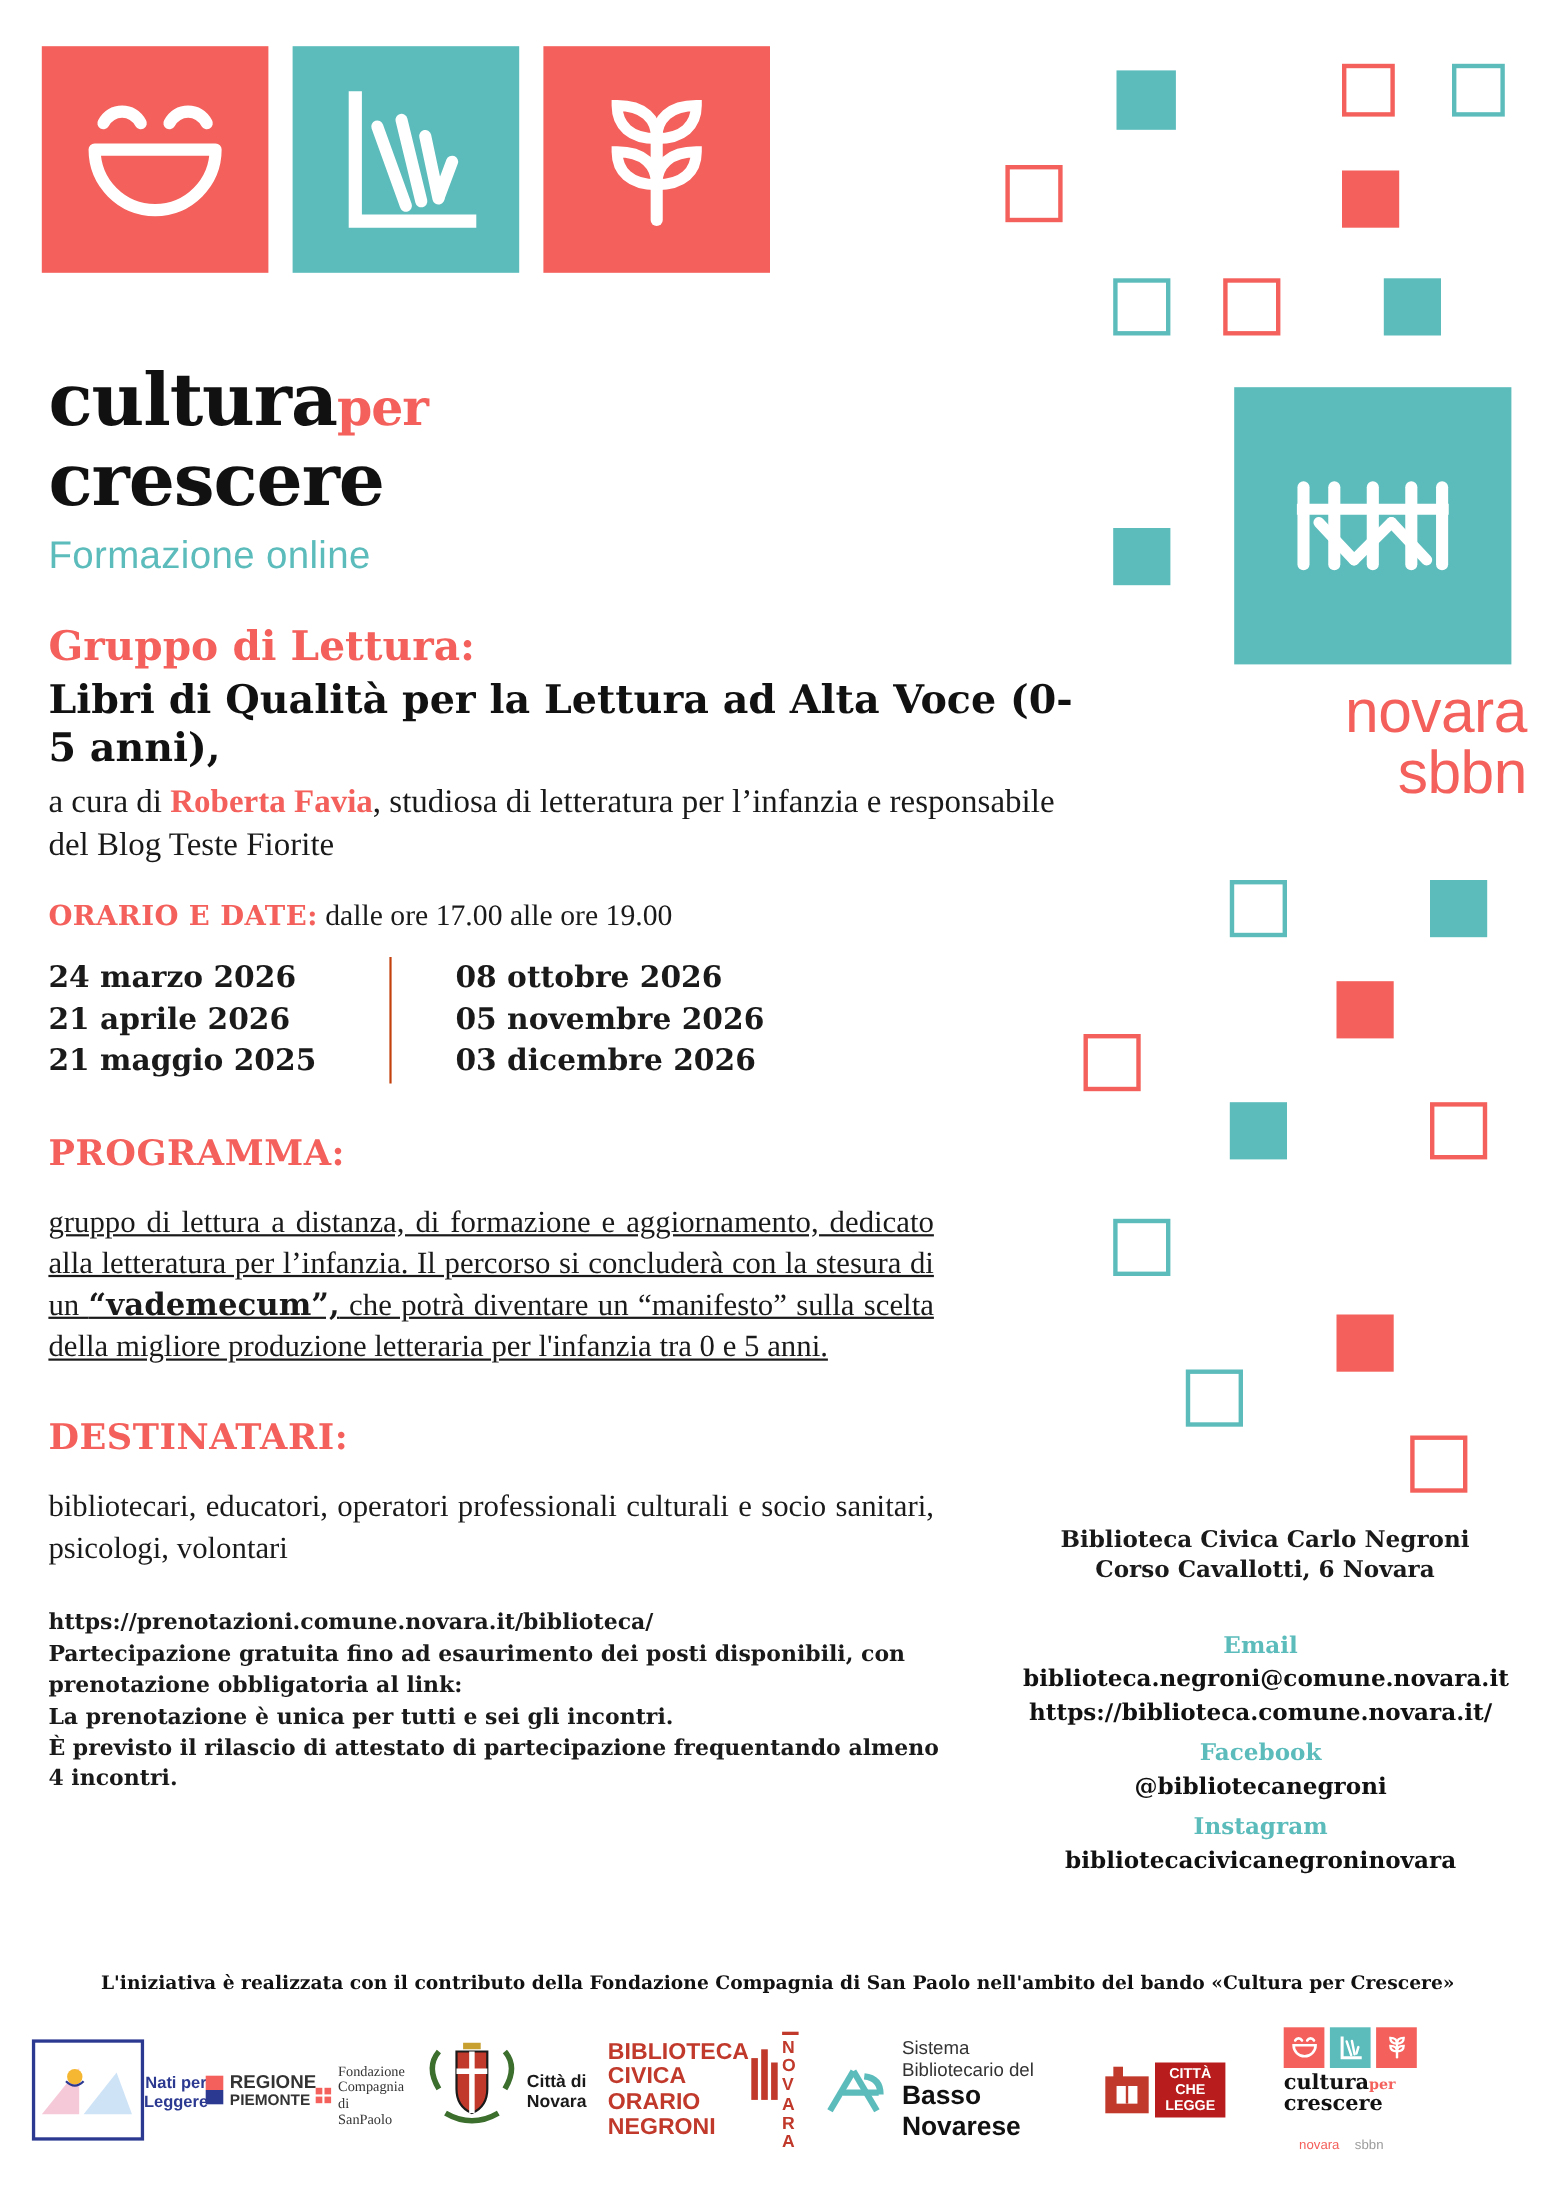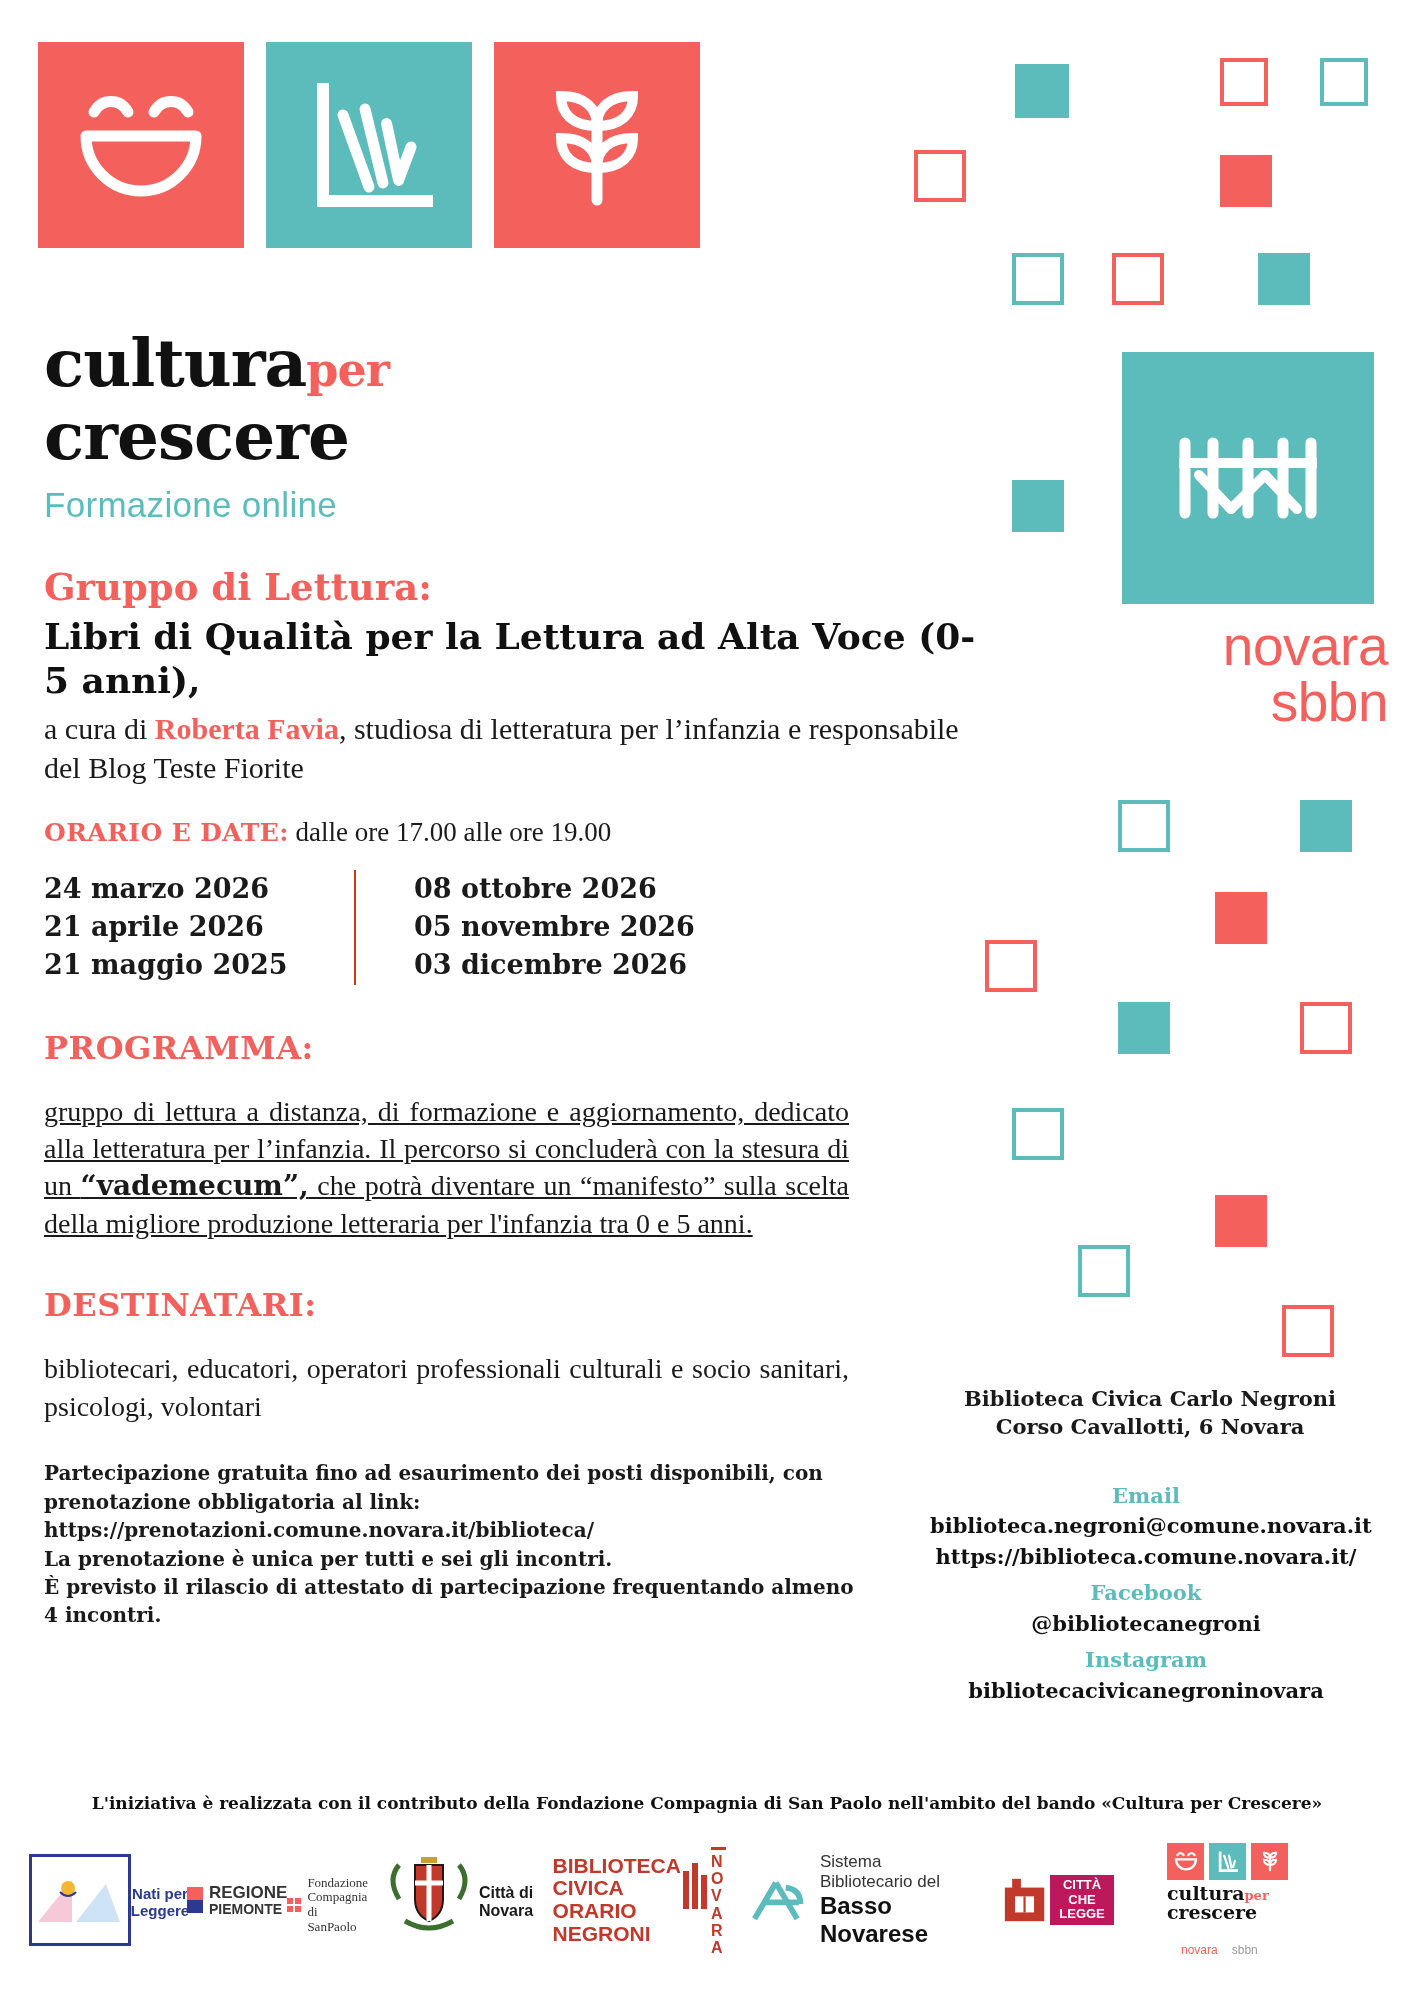--- a/index.html
+++ b/index.html
@@ -93,21 +93,21 @@
 
   .bccn { width:165px; font-family:"Liberation Sans", sans-serif; font-weight:bold; color:#c0392b; font-size:21px; line-height:1.08; }
   .bccn .nv { color:#c0392b; font-size:16px; letter-spacing:3px; border-top:3px solid #c0392b; padding-top:3px; margin-top:3px; }
   .bccn .row { display:flex; align-items:flex-start; justify-content:space-between; }
 
   .sbn { width:225px; font-family:"Liberation Sans", sans-serif; }
   .sbn .t1 { font-size:17px; color:#333; }
   .sbn .t2 { font-size:24px; font-weight:bold; color:#111; }
 
   .citta { width:115px; text-align:center; }
-  .citta .cap { background:#be185d; color:#fff; font-family:"Liberation Sans", sans-serif; font-weight:bold; font-size:13px; padding:3px 4px; line-height:1.15; }
+  .citta .cap { background:#b91c1c; color:#fff; font-family:"Liberation Sans", sans-serif; font-weight:bold; font-size:13px; padding:3px 4px; line-height:1.15; }
 
   .cpc { width:175px; }
   .cpc .grid { display:flex; gap:5px; }
   .cpc .mini { width:37px; height:37px; display:flex; align-items:center; justify-content:center; }
   .cpc .txt { font-family:"DejaVu Serif", serif; font-weight:bold; font-size:19px; line-height:1.02; margin-top:4px; color:#111;}
   .cpc .txt .per { color:#f4605b; font-size:13px; }
   .cpc .sub { font-family:"Liberation Sans", sans-serif; font-size:12px; color:#f4605b; margin-top:21px; }
   .cpc .sub span { color:#9b9b9b; margin-left:14px; }
 </style>
 </head>
@@ -215,22 +215,22 @@
 
     <div class="section-head">PROGRAMMA:</div>
     <div class="para">
       <span>gruppo di lettura a distanza, di formazione e aggiornamento, dedicato alla letteratura per l’infanzia. Il percorso si concluderà con la stesura di un </span><b>“vademecum”,</b><span> che potrà diventare un “manifesto” sulla scelta della migliore produzione letteraria per l'infanzia tra 0 e 5 anni.</span>
     </div>
 
     <div class="section-head">DESTINATARI:</div>
     <div class="dest-para">bibliotecari, educatori, operatori professionali culturali e socio sanitari, psicologi, volontari</div>
 
     <div class="fineprint">
+      <div>https://prenotazioni.comune.novara.it/biblioteca/</div>
       <div>Partecipazione gratuita fino ad esaurimento dei posti disponibili, con prenotazione obbligatoria al link:</div>
-      <div>https://prenotazioni.comune.novara.it/biblioteca/</div>
       <div>La prenotazione è unica per tutti e sei gli incontri.</div>
       <div>È previsto il rilascio di attestato di partecipazione frequentando almeno 4 incontri.</div>
     </div>
   </div>
 
   <div class="addr">
     <div>Biblioteca Civica Carlo Negroni</div>
     <div>Corso Cavallotti, 6 Novara</div>
   </div>
 

